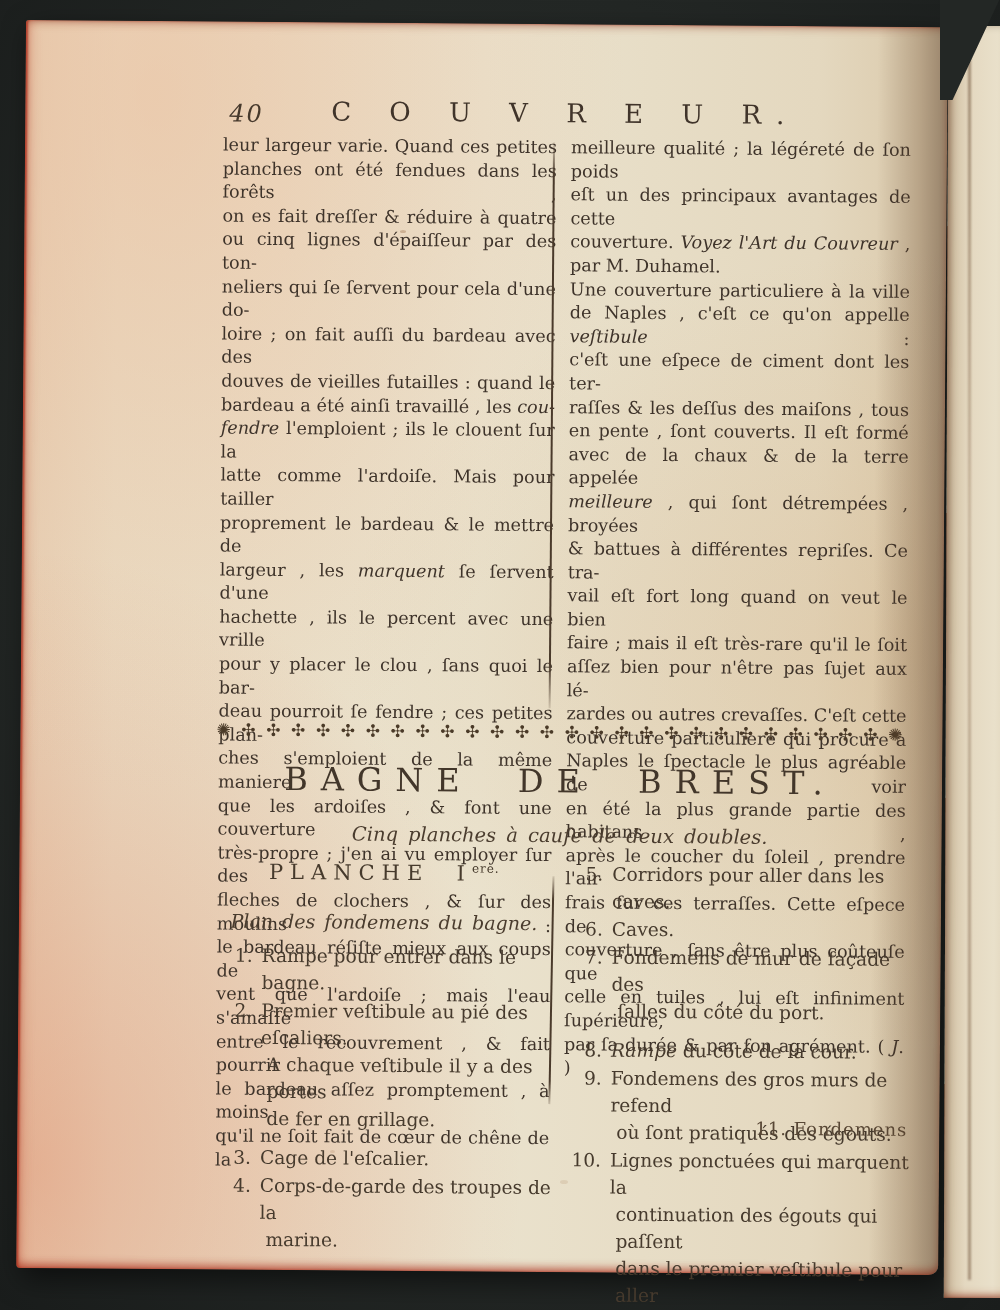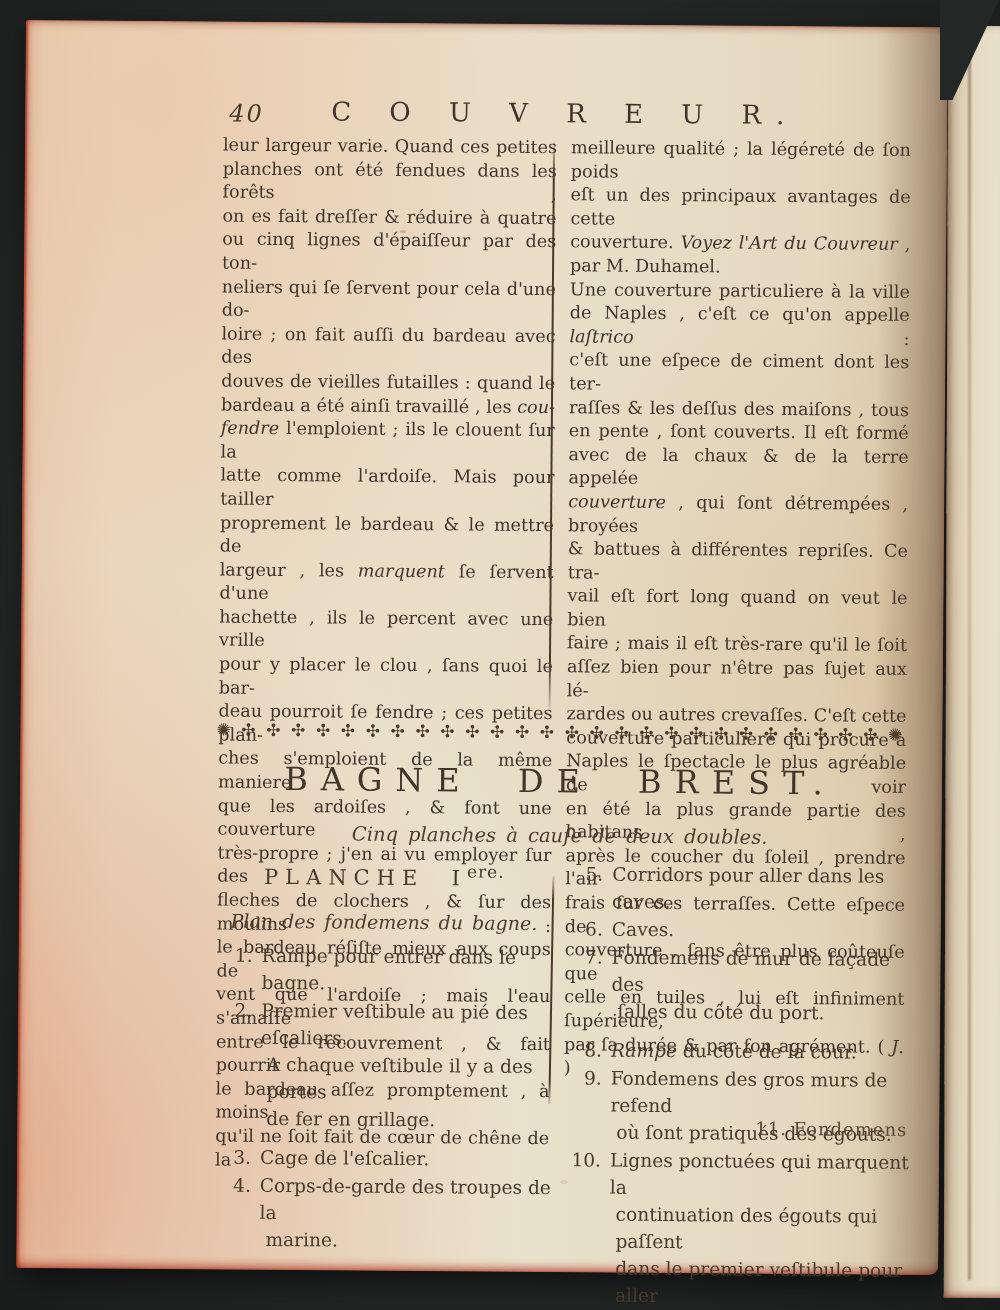--- a/index.html
+++ b/index.html
@@ -79,21 +79,21 @@
     font-size:32px;letter-spacing:13px;word-spacing:22px;color:#42362a;
   }
   .bagne-subtitle{
     position:absolute;left:198px;top:800px;width:684px;text-align:center;
     font-style:italic;font-size:19.5px;word-spacing:4px;color:#4a3c2e;
   }
   .planche-head{
     position:absolute;left:198px;top:838px;width:334px;text-align:center;
     font-size:21px;letter-spacing:7px;color:#463a2c;
   }
-  .planche-head sup{font-size:17px;letter-spacing:1px;vertical-align:super;}
+  .planche-head sup{font-size:12px;letter-spacing:1px;vertical-align:super;}
   .plan-caption{
     position:absolute;left:198px;top:888px;width:334px;text-align:center;
     font-style:italic;font-size:19px;word-spacing:3px;color:#4a3c2e;
   }
   .list{
     position:absolute;font-size:18.6px;line-height:27px;color:#463a2d;
   }
   .list-left{left:202px;top:920px;width:336px;}
   .list-right{left:552px;top:836px;width:340px;}
   .list-item{display:flex;margin-bottom:1px;}
@@ -153,26 +153,26 @@
       </div>
 
     <div class="col-rule"></div>
 
     <div class="col col-right">
         <div class="tline just">meilleure qualité ; la légéreté de ſon poids</div>
         <div class="tline just">eſt un des principaux avantages de cette</div>
         <div class="tline just">couverture. <i>Voyez l'Art du Couvreur</i> ,</div>
         <div class="tline">par M. Duhamel.</div>
         <div class="tline just">   Une couverture particuliere à la ville</div>
-        <div class="tline just">de Naples , c'eſt ce qu'on appelle <i>laſtrico</i> :</div>
+        <div class="tline just">de Naples , c'eſt ce qu'on appelle <i>veſtibule</i> :</div>
         <div class="tline just">c'eſt une eſpece de ciment dont les ter-</div>
         <div class="tline just">raſſes &amp; les deſſus des maiſons , tous</div>
         <div class="tline just">en pente , ſont couverts. Il eſt formé</div>
         <div class="tline just">avec de la chaux &amp; de la terre appelée</div>
-        <div class="tline just"><i>couverture</i> , qui ſont détrempées , broyées</div>
+        <div class="tline just"><i>meilleure</i> , qui ſont détrempées , broyées</div>
         <div class="tline just">&amp; battues à différentes repriſes. Ce tra-</div>
         <div class="tline just">vail eſt fort long quand on veut le bien</div>
         <div class="tline just">faire ; mais il eſt très-rare qu'il le ſoit</div>
         <div class="tline just">aſſez bien pour n'être pas ſujet aux lé-</div>
         <div class="tline just">zardes ou autres crevaſſes. C'eſt cette</div>
         <div class="tline just">couverture particuliere qui procure à</div>
         <div class="tline just">Naples le ſpectacle le plus agréable de voir</div>
         <div class="tline just">en été la plus grande partie des habitans ,</div>
         <div class="tline just">après le coucher du ſoleil , prendre l'air</div>
         <div class="tline just">frais ſur ces terraſſes. Cette eſpece de</div>

